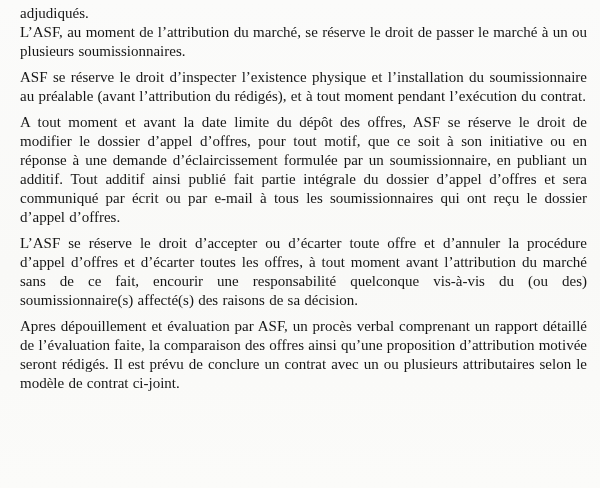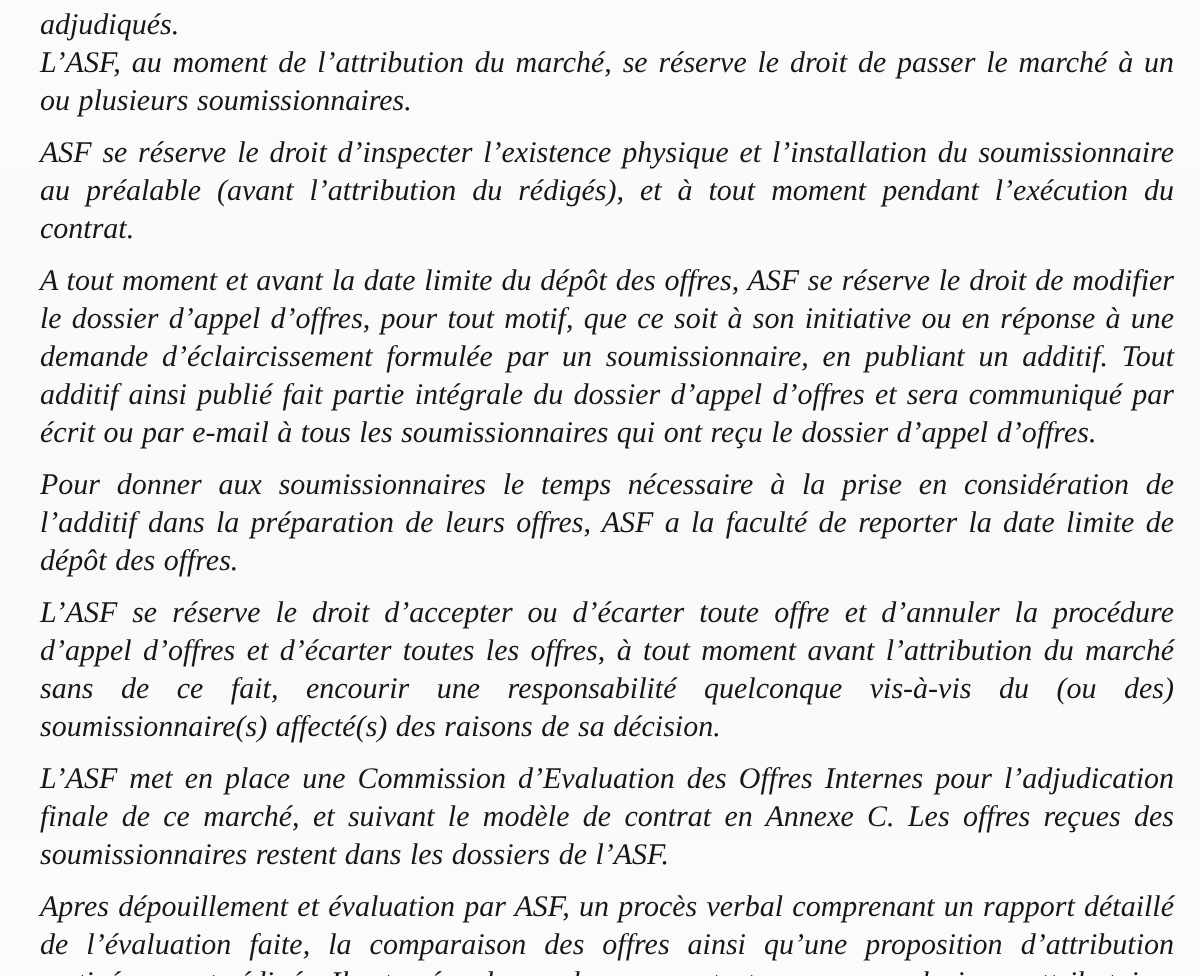--- a/index.html
+++ b/index.html
@@ -15,21 +15,20 @@
   .page {
     box-sizing: border-box;
     width: 600px;
     height: 488px;
     padding: 4px 13px 16px 20px;
     background: linear-gradient(180deg, #fbfbfa 0%, #f9f9f7 55%, #fbfbf9 100%);
     font-family: "Liberation Serif", "DejaVu Serif", serif;
     font-size: 15px;
     line-height: 19px;
     color: #161616;
-    font-style: italic;
     -webkit-font-smoothing: antialiased;
   }
   .para {
     margin: 0;
     text-align: justify;
     text-align-last: left;
     word-spacing: 0.5px;
   }
   .para.spaced {
     margin-top: 7px;
@@ -39,17 +38,15 @@
   }
 </style>
 </head>
 <body>
 
 <div class="page">
   <p class="para flush">adjudiqués.</p>
   <p class="para flush">L’ASF, au moment de l’attribution du marché, se réserve le droit de passer le marché à un ou plusieurs soumissionnaires.</p>
   <p class="para spaced">ASF se réserve le droit d’inspecter l’existence physique et l’installation du soumissionnaire au préalable (avant l’attribution du rédigés), et à tout moment pendant l’exécution du contrat.</p>
   <p class="para spaced">A tout moment et avant la date limite du dépôt des offres, ASF se réserve le droit de modifier le dossier d’appel d’offres, pour tout motif, que ce soit à son initiative ou en réponse à une demande d’éclaircissement formulée par un soumissionnaire, en publiant un additif. Tout additif ainsi publié fait partie intégrale du dossier d’appel d’offres et sera communiqué par écrit ou par e-mail à tous les soumissionnaires qui ont reçu le dossier d’appel d’offres.</p>
-  <p class="para spaced">Pour donner aux soumissionnaires le temps nécessaire à la prise en considération de l’additif dans la préparation de leurs offres, ASF a la faculté de reporter la date limite de dépôt des offres.</p>
   <p class="para spaced">L’ASF se réserve le droit d’accepter ou d’écarter toute offre et d’annuler la procédure d’appel d’offres et d’écarter toutes les offres, à tout moment avant l’attribution du marché sans de ce fait, encourir une responsabilité quelconque vis-à-vis du (ou des) soumissionnaire(s) affecté(s) des raisons de sa décision.</p>
-  <p class="para spaced">L’ASF met en place une Commission d’Evaluation des Offres Internes pour l’adjudication finale de ce marché, et suivant le modèle de contrat en Annexe C. Les offres reçues des soumissionnaires restent dans les dossiers de l’ASF.</p>
   <p class="para spaced">Apres dépouillement et évaluation par ASF, un procès verbal comprenant un rapport détaillé de l’évaluation faite, la comparaison des offres ainsi qu’une proposition d’attribution motivée seront rédigés. Il est prévu de conclure un contrat avec un ou plusieurs attributaires selon le modèle de contrat ci-joint.</p>
 </div>
 
 </body></html>

